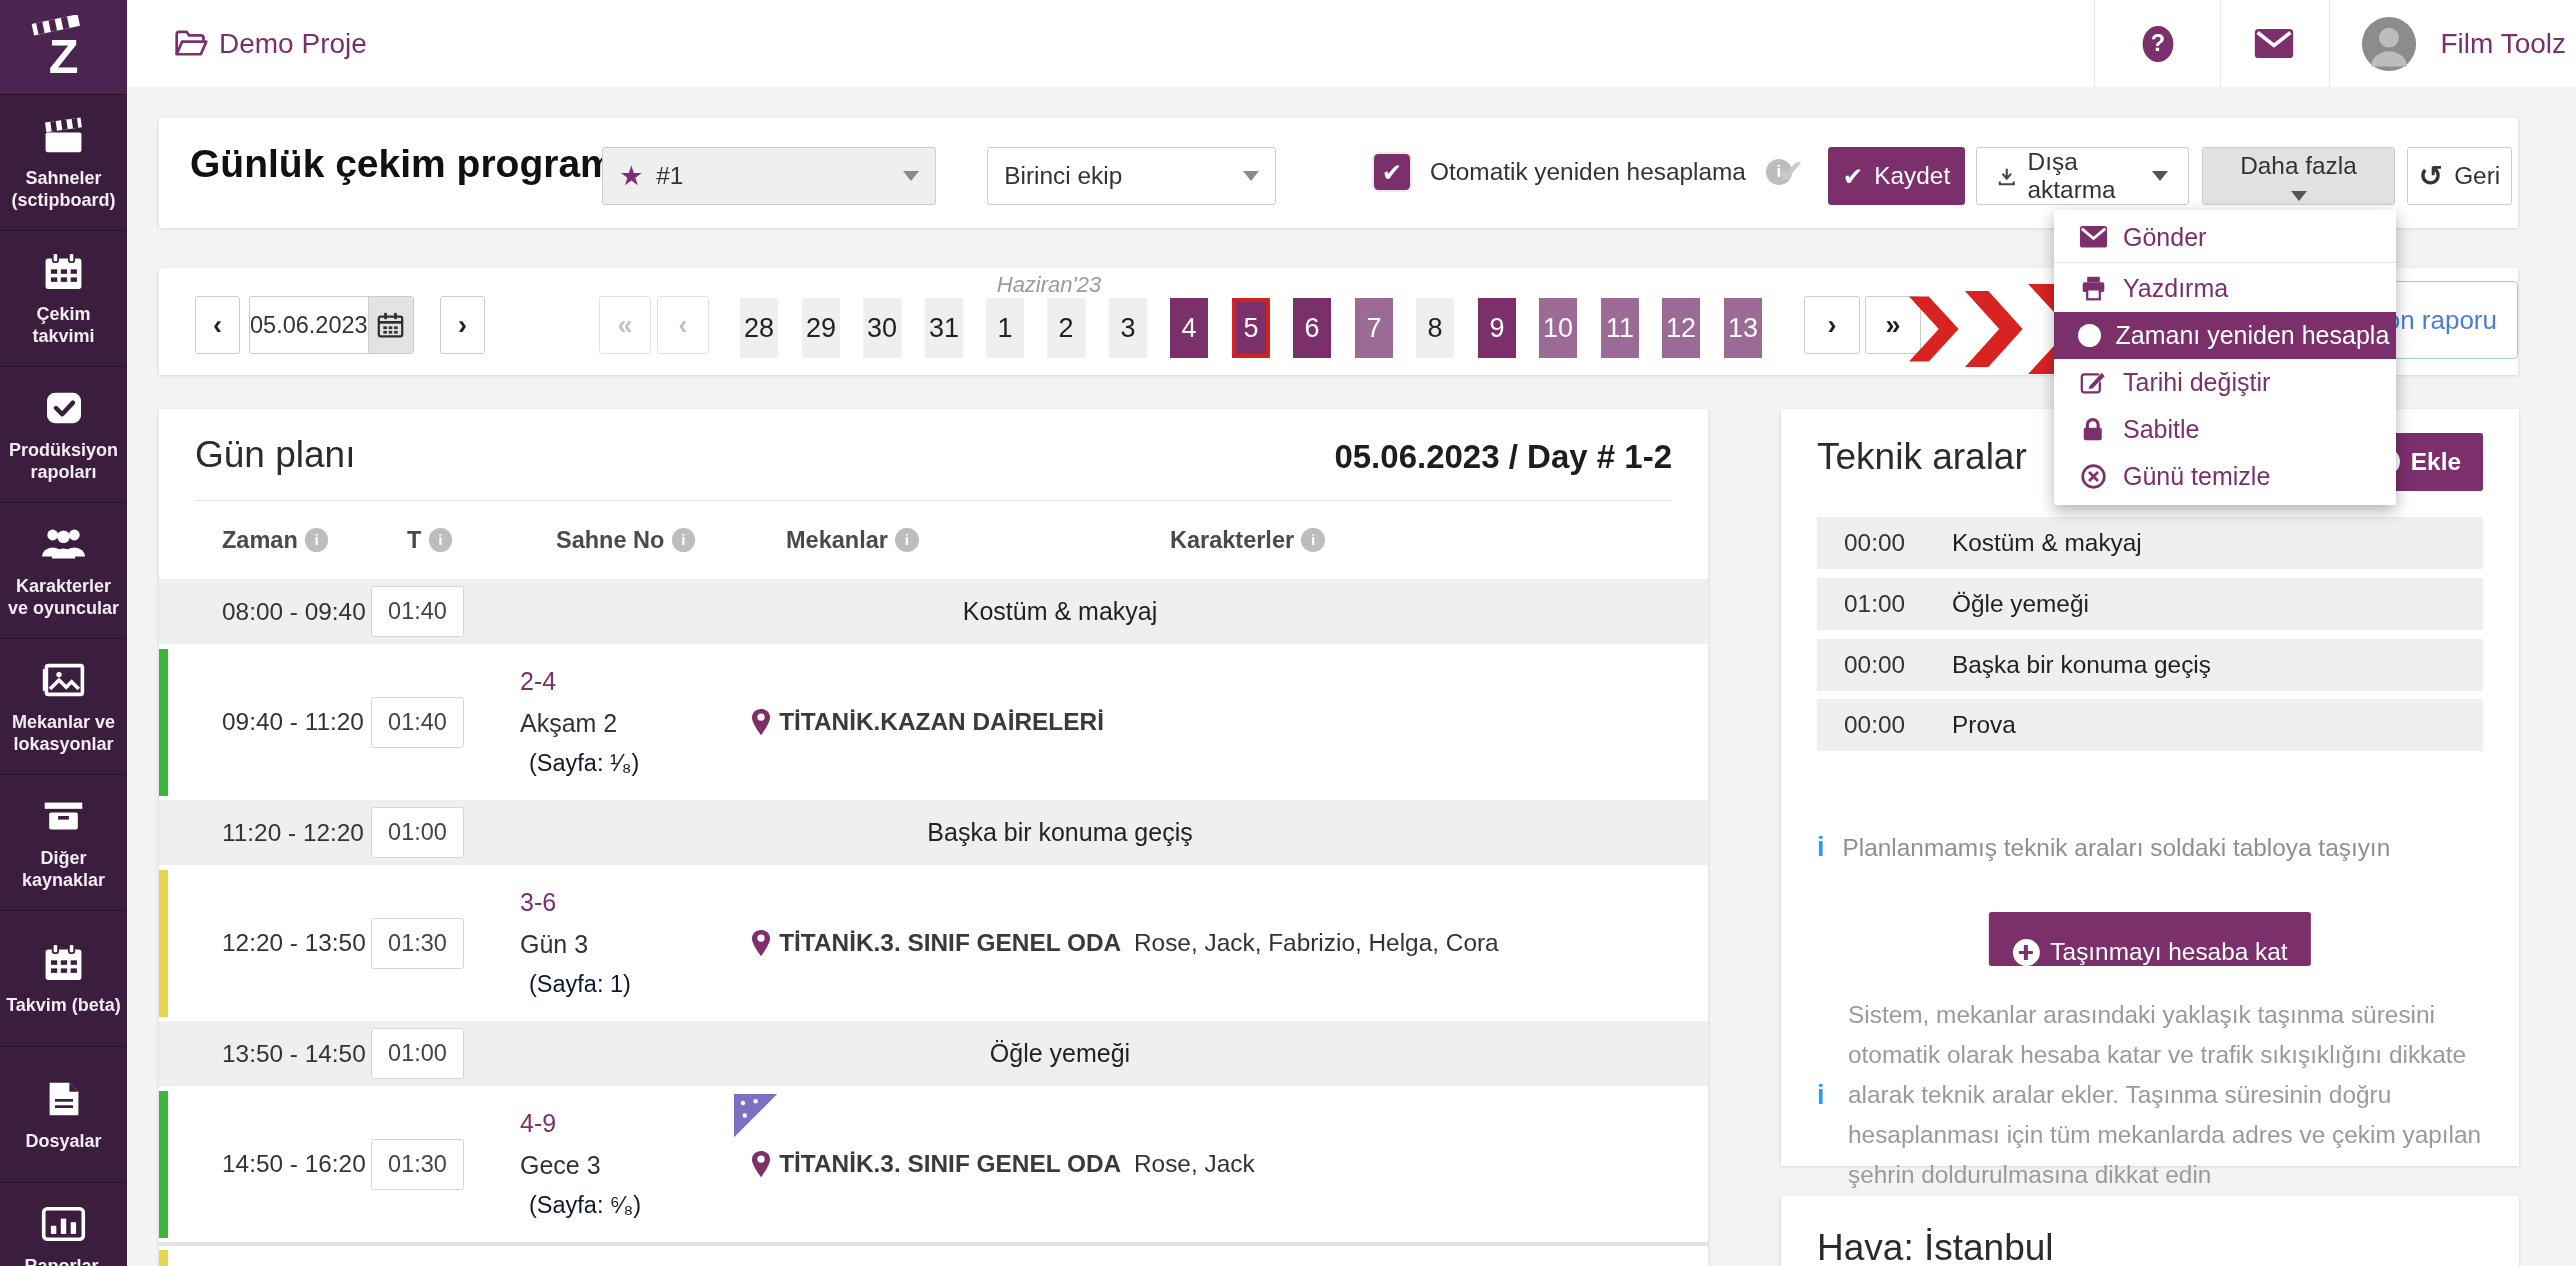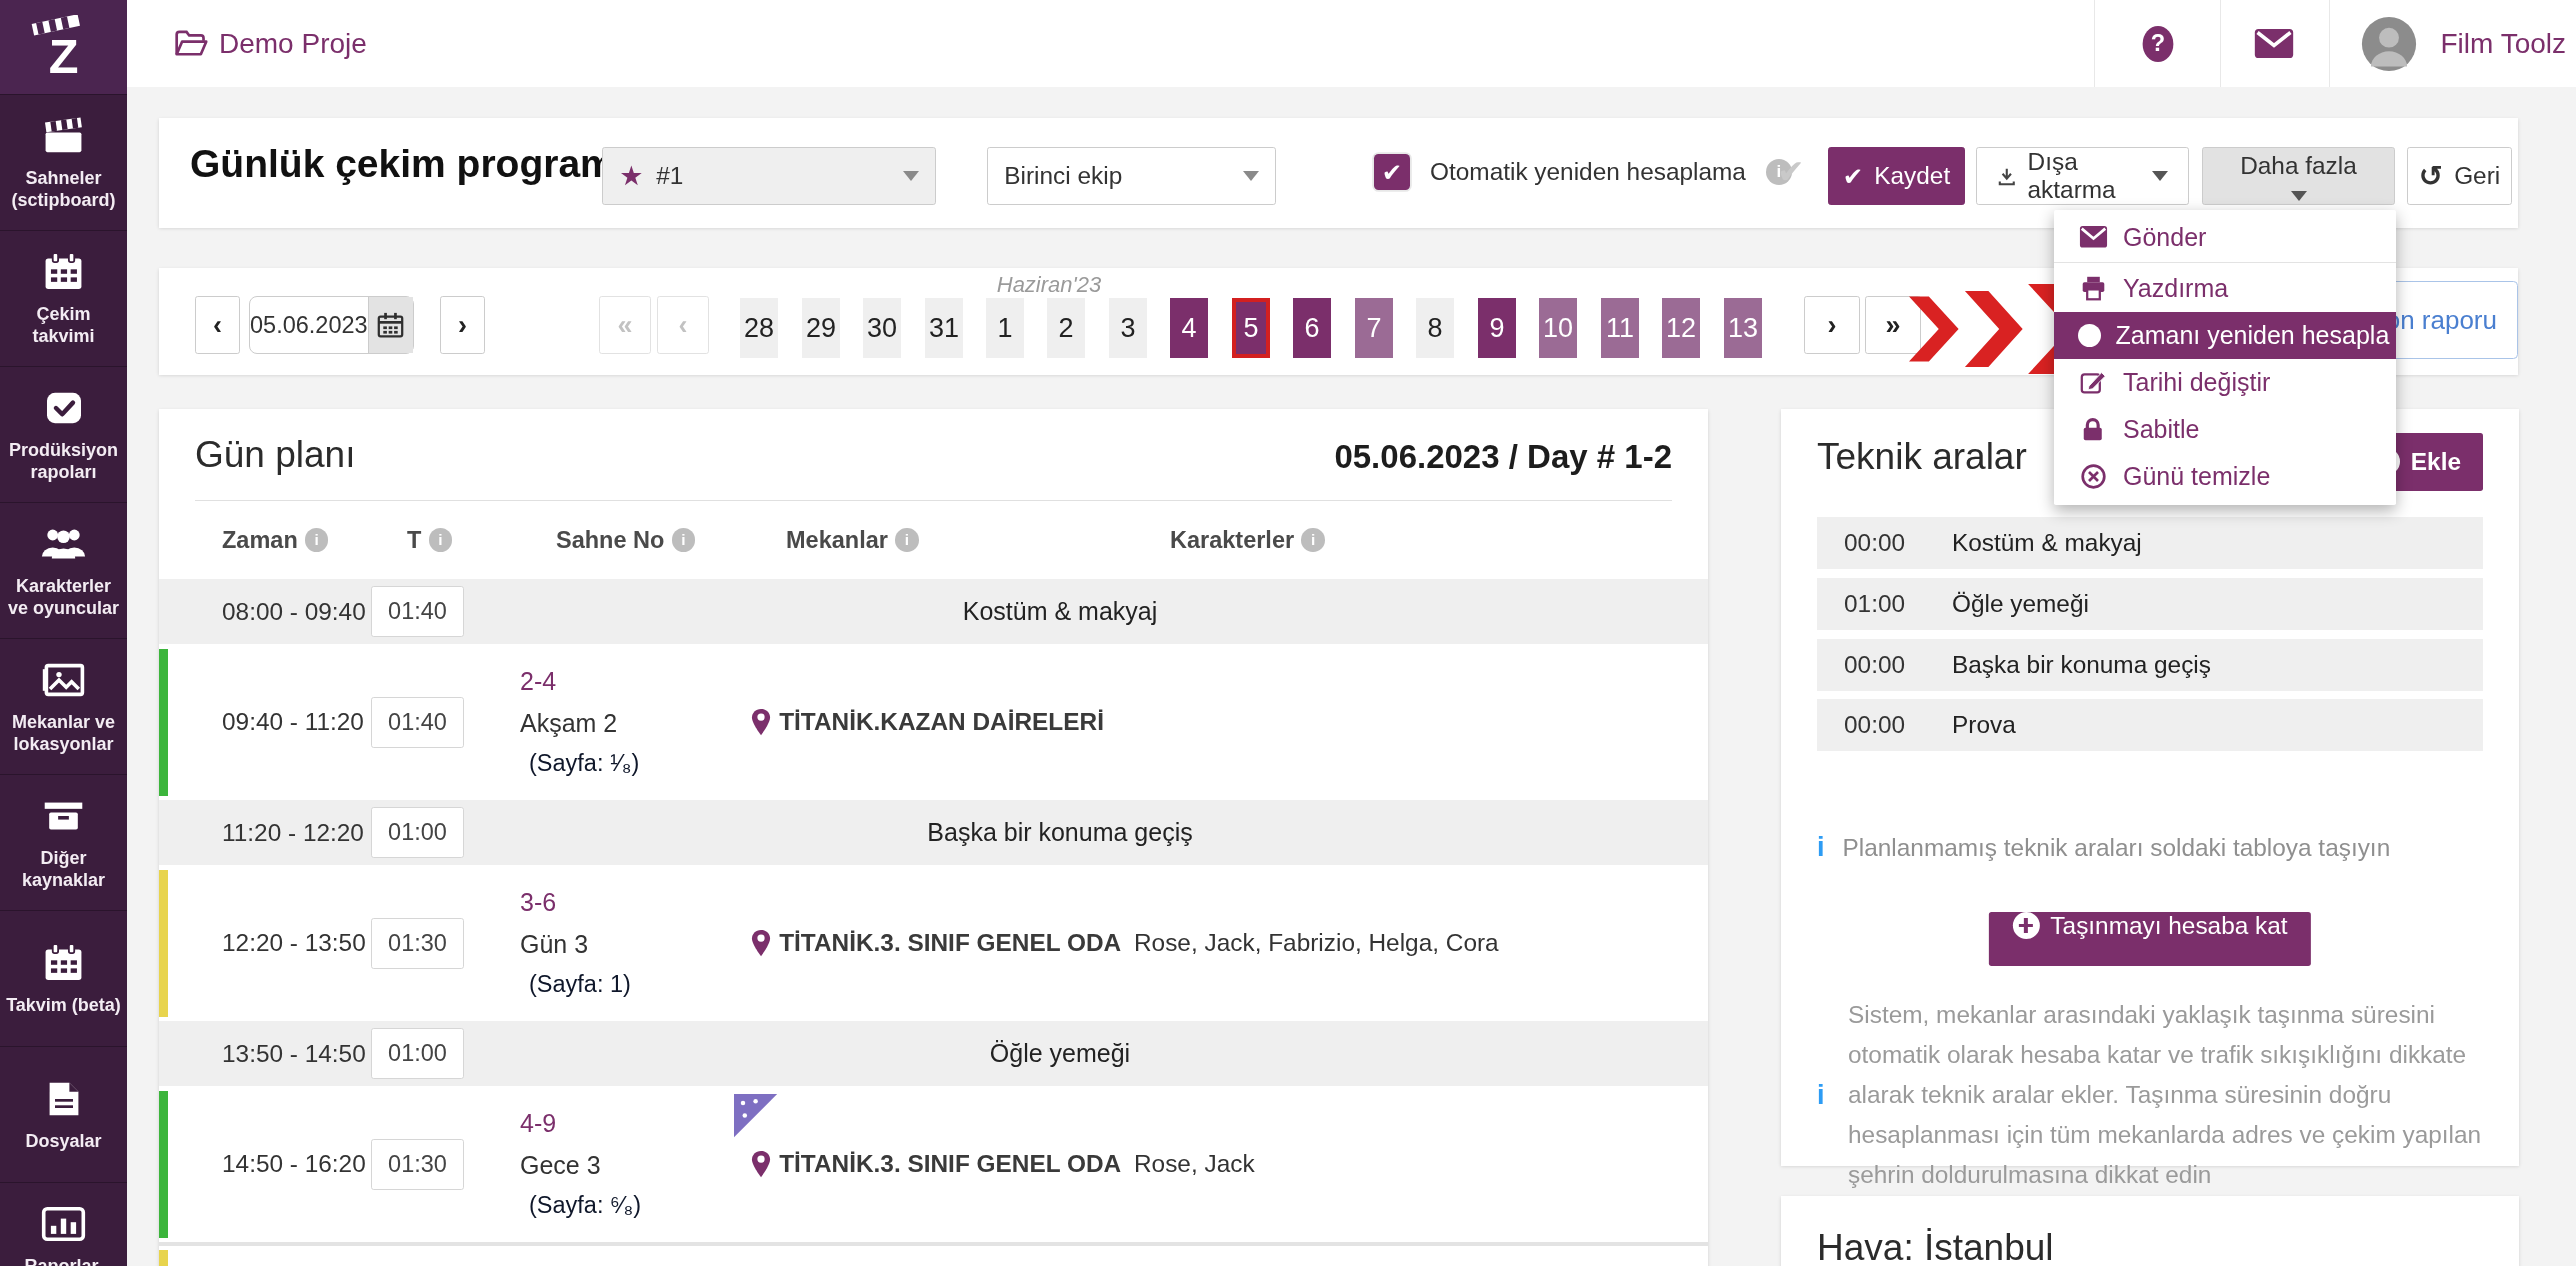--- a/index.html
+++ b/index.html
@@ -50,21 +50,21 @@
   .menu-item{height:47px;display:flex;align-items:center;gap:14.5px;padding:0 23.5px;color:var(--accent);
     font-size:25px;font-weight:500;cursor:pointer;white-space:nowrap;}
   .menu-item.sel{background:var(--accent);color:#fff;}
   .menu-div{height:0.9px;background:#e3e3e3;margin:1.8px 0;}
   .mi-ic{width:31px;display:flex;justify-content:center;align-items:center;}
   .dot-ic{width:23.5px;height:23.5px;border-radius:50%;background:#fff;}
   
   .dn-btn{position:absolute;top:28px;height:58px;border:0.9px solid #ccc;border-radius:2.7px;background:#fff;box-sizing:border-box;
     display:flex;align-items:center;justify-content:center;font-size:27px;font-weight:700;color:#222;cursor:pointer;}
   .dn-btn.dis{color:#c2c2c2;border-color:#e2e2e2;}
-  .date-input{position:absolute;left:90px;top:28px;width:165px;height:58px;border:0.9px solid #ccc;border-radius:8px;
+  .date-input{position:absolute;left:90px;top:28px;width:165px;height:58px;border:0.9px solid #ccc;border-radius:3px;
     box-sizing:border-box;display:flex;align-items:stretch;background:#fff;cursor:pointer;}
   .date-txt{flex:1;display:flex;align-items:center;justify-content:center;font-size:23.5px;color:#333;}
   .date-cal{width:56px;background:#e3e3e3;display:flex;align-items:center;justify-content:center;border-left:0.9px solid #ccc;}
   .day{position:absolute;top:30px;width:38px;height:60px;display:flex;align-items:center;justify-content:center;
     font-size:27px;cursor:pointer;box-sizing:border-box;}
   .d-gray{background:#efefef;color:#222;}
   .d-dark{background:var(--accent);color:#fff;}
   .d-light{background:#9b6b95;color:#fff;}
   .d-sel{background:var(--accent);color:#fff;border:4.5px solid var(--red);}
   .month-lbl{position:absolute;left:813px;top:3.6px;width:154px;text-align:center;font-size:22px;color:#9a9a9a;font-style:italic;}
@@ -103,21 +103,21 @@
   .plus-ic:before,.plus-ic:after{content:"";position:absolute;background:var(--accent);}
   .plus-ic:before{left:6.3px;top:11.8px;width:14.5px;height:3.6px;}
   .plus-ic:after{left:11.8px;top:6.3px;width:3.6px;height:14.5px;}
   .bk-item{position:absolute;left:36px;right:36px;height:52px;background:var(--gray-row);display:flex;align-items:center;cursor:pointer;}
   .bk-time{width:81px;margin-left:27px;font-size:24.4px;color:#333;}
   .bk-lbl{font-size:24.4px;color:#222;margin-left:27px;}
   .hint-row{position:absolute;left:36px;right:27px;top:425px;display:flex;gap:18px;align-items:flex-start;
     font-size:24.4px;color:#8f8f8f;}
   .blue-i{color:var(--info-blue);font-weight:900;font-size:27px;line-height:27px;}
   .move-btn{position:absolute;left:50%;transform:translateX(-50%);top:503px;height:54px;padding:0 23.5px;background:var(--accent);
-    border-radius:2.7px;display:flex;align-items:flex-start;gap:11px;color:#fff;font-size:24.4px;cursor:pointer;white-space:nowrap;}
+    border-radius:2.7px;display:flex;align-items:flex-end;gap:11px;color:#fff;font-size:24.4px;cursor:pointer;white-space:nowrap;}
   .bk-info{position:absolute;left:36px;right:33px;top:586px;display:flex;gap:23.5px;align-items:center;}
   .bk-info p{margin:0;font-size:24.4px;line-height:40px;color:#9a9a9a;}
   .wx-title{position:absolute;left:36px;top:31px;font-size:37px;color:#2b2b2b;}
   svg{display:block;}
 </style>
 </head>
 <body>
 
 <aside class="sidebar">
   <div class="logo-tile">

